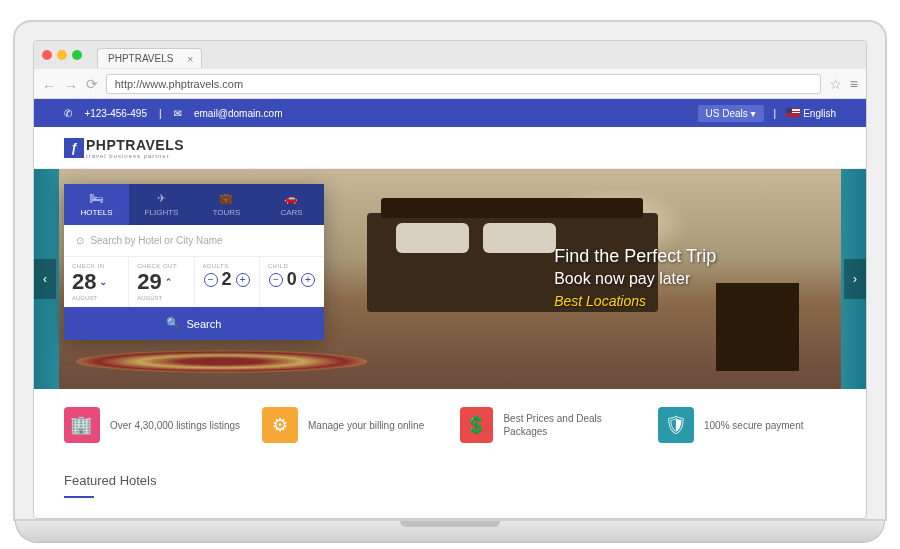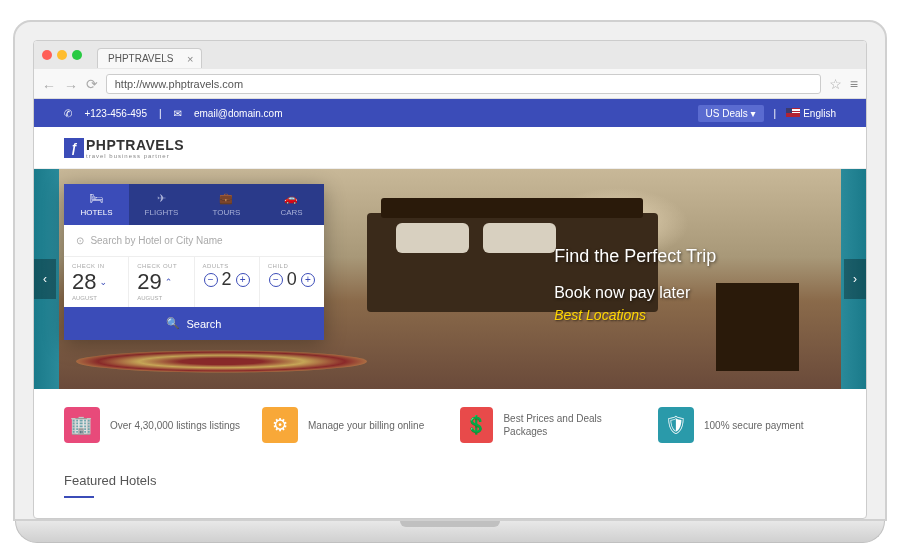--- a/index.html
+++ b/index.html
@@ -38,33 +38,33 @@
 .bed{position:absolute;left:40%;top:20%;width:35%;height:45%;background:#3a2a1a;border-radius:4px}
 .bed::before{content:"";position:absolute;top:-15px;left:5%;width:90%;height:20px;background:#2a1a0a;border-radius:3px}
 .pillow{position:absolute;top:10%;width:25%;height:30%;background:#d8d0c0;border-radius:6px}
 .pillow.p1{left:10%}.pillow.p2{left:40%}
 .rug{position:absolute;bottom:0;left:5%;width:35%;height:25%;background:radial-gradient(ellipse,#8a2a2a 20%,#c8a858 40%,#8a2a2a 60%,#c8a858 80%);border-radius:50%;transform:scaleY(0.4)}
 .chair{position:absolute;right:8%;bottom:8%;width:10%;height:40%;background:#2a1a0a}
 .carousel-btn{position:absolute;top:50%;transform:translateY(-50%);background:rgba(0,0,0,0.3);color:#fff;width:22px;height:40px;display:flex;align-items:center;justify-content:center;cursor:pointer;font-size:12px}
 .carousel-btn.left{left:0}.carousel-btn.right{right:0}
 .hero-text{position:absolute;right:18%;top:35%;text-align:left;color:#fff}
 .hero-text h2{font-size:18px;font-weight:normal;text-shadow:1px 1px 3px rgba(0,0,0,0.6)}
-.hero-text h3{font-size:16px;font-weight:normal;text-shadow:1px 1px 3px rgba(0,0,0,0.6);margin-top:17px}
+.hero-text h3{font-size:16px;font-weight:normal;text-shadow:1px 1px 3px rgba(0,0,0,0.6);margin-top:3px}
 .hero-text .loc{color:#ffd700;font-style:italic;font-size:14px;margin-top:5px;text-shadow:1px 1px 2px rgba(0,0,0,0.6)}
 .search-widget{position:absolute;left:30px;top:15px;width:260px;background:#fff;box-shadow:0 4px 20px rgba(0,0,0,0.3)}
 .search-tabs{display:flex;background:#2a3a8a}
 .stab{flex:1;padding:8px 4px;text-align:center;font-size:8px;color:#a8b0d8;cursor:pointer;display:flex;flex-direction:column;align-items:center;gap:3px}
 .stab.active{background:#3b4cb8;color:#fff}
 .stab-icon{font-size:11px}
 .search-input{padding:10px 12px;border-bottom:1px solid #eee;display:flex;align-items:center;gap:6px;font-size:10px;color:#aaa}
 .date-row{display:flex}
 .date-cell{flex:1;padding:6px 8px;border-right:1px solid #eee;text-align:left;position:relative}
 .date-cell:last-child{border-right:none}
 .date-label{font-size:6px;color:#aaa;letter-spacing:0.5px}
-.date-num{font-size:22px;font-weight:400;color:#333;display:flex;align-items:center;gap:3px}
+.date-num{font-size:22px;font-weight:700;color:#333;display:flex;align-items:center;gap:3px}
 .date-num .chev{font-size:9px;color:#3b4cb8}
 .date-month{font-size:6px;color:#aaa}
 .num-cell{display:flex;align-items:center;justify-content:center;gap:4px}
 .num-btn{width:14px;height:14px;border:1px solid #3b4cb8;border-radius:50%;color:#3b4cb8;font-size:10px;display:flex;align-items:center;justify-content:center;cursor:pointer}
 .search-btn{background:#3b4cb8;color:#fff;text-align:center;padding:10px;font-size:11px;cursor:pointer;display:flex;align-items:center;justify-content:center;gap:6px}
 .features{display:flex;padding:18px 30px;gap:20px;background:#fff}
 .feature{display:flex;align-items:center;gap:10px;flex:1}
 .ficon{width:36px;height:36px;border-radius:4px;display:flex;align-items:center;justify-content:center;color:#fff;font-size:18px}
 .ficon.pink{background:#e84a7a}.ficon.orange{background:#f8a838}.ficon.red{background:#e84a4a}.ficon.teal{background:#2a9aaa}
 .ftext{font-size:10px;color:#666;line-height:1.3}

